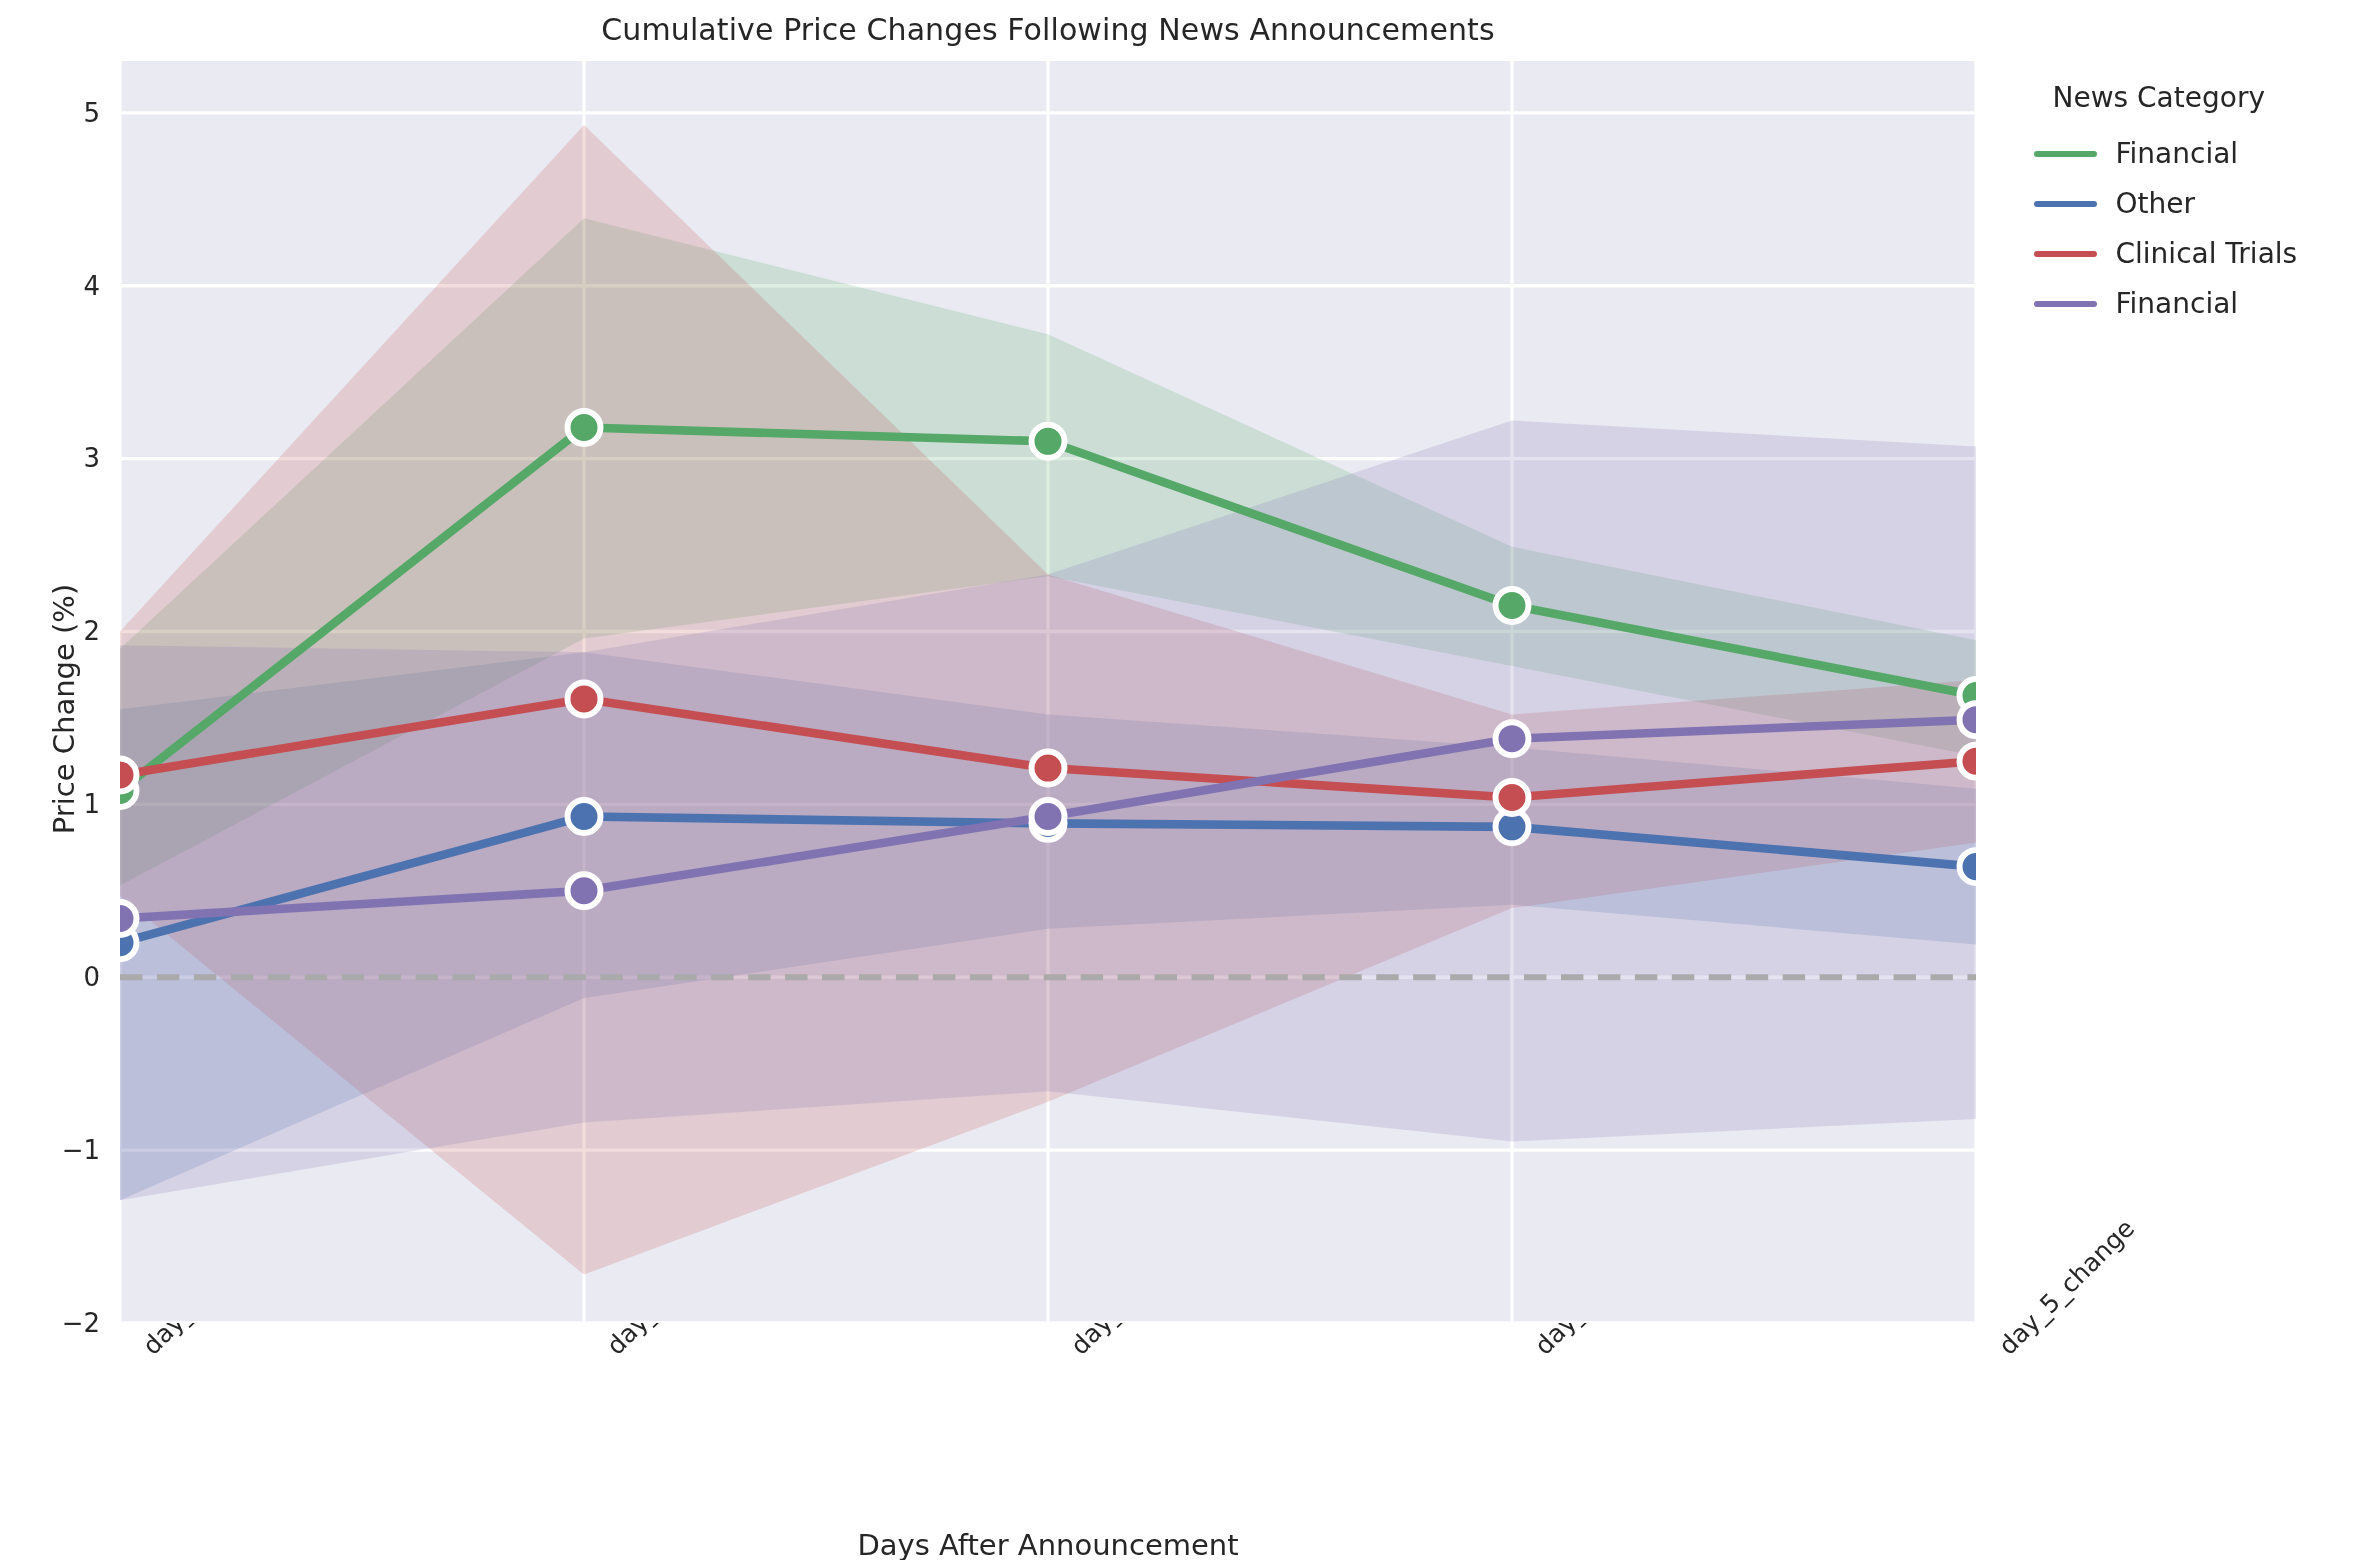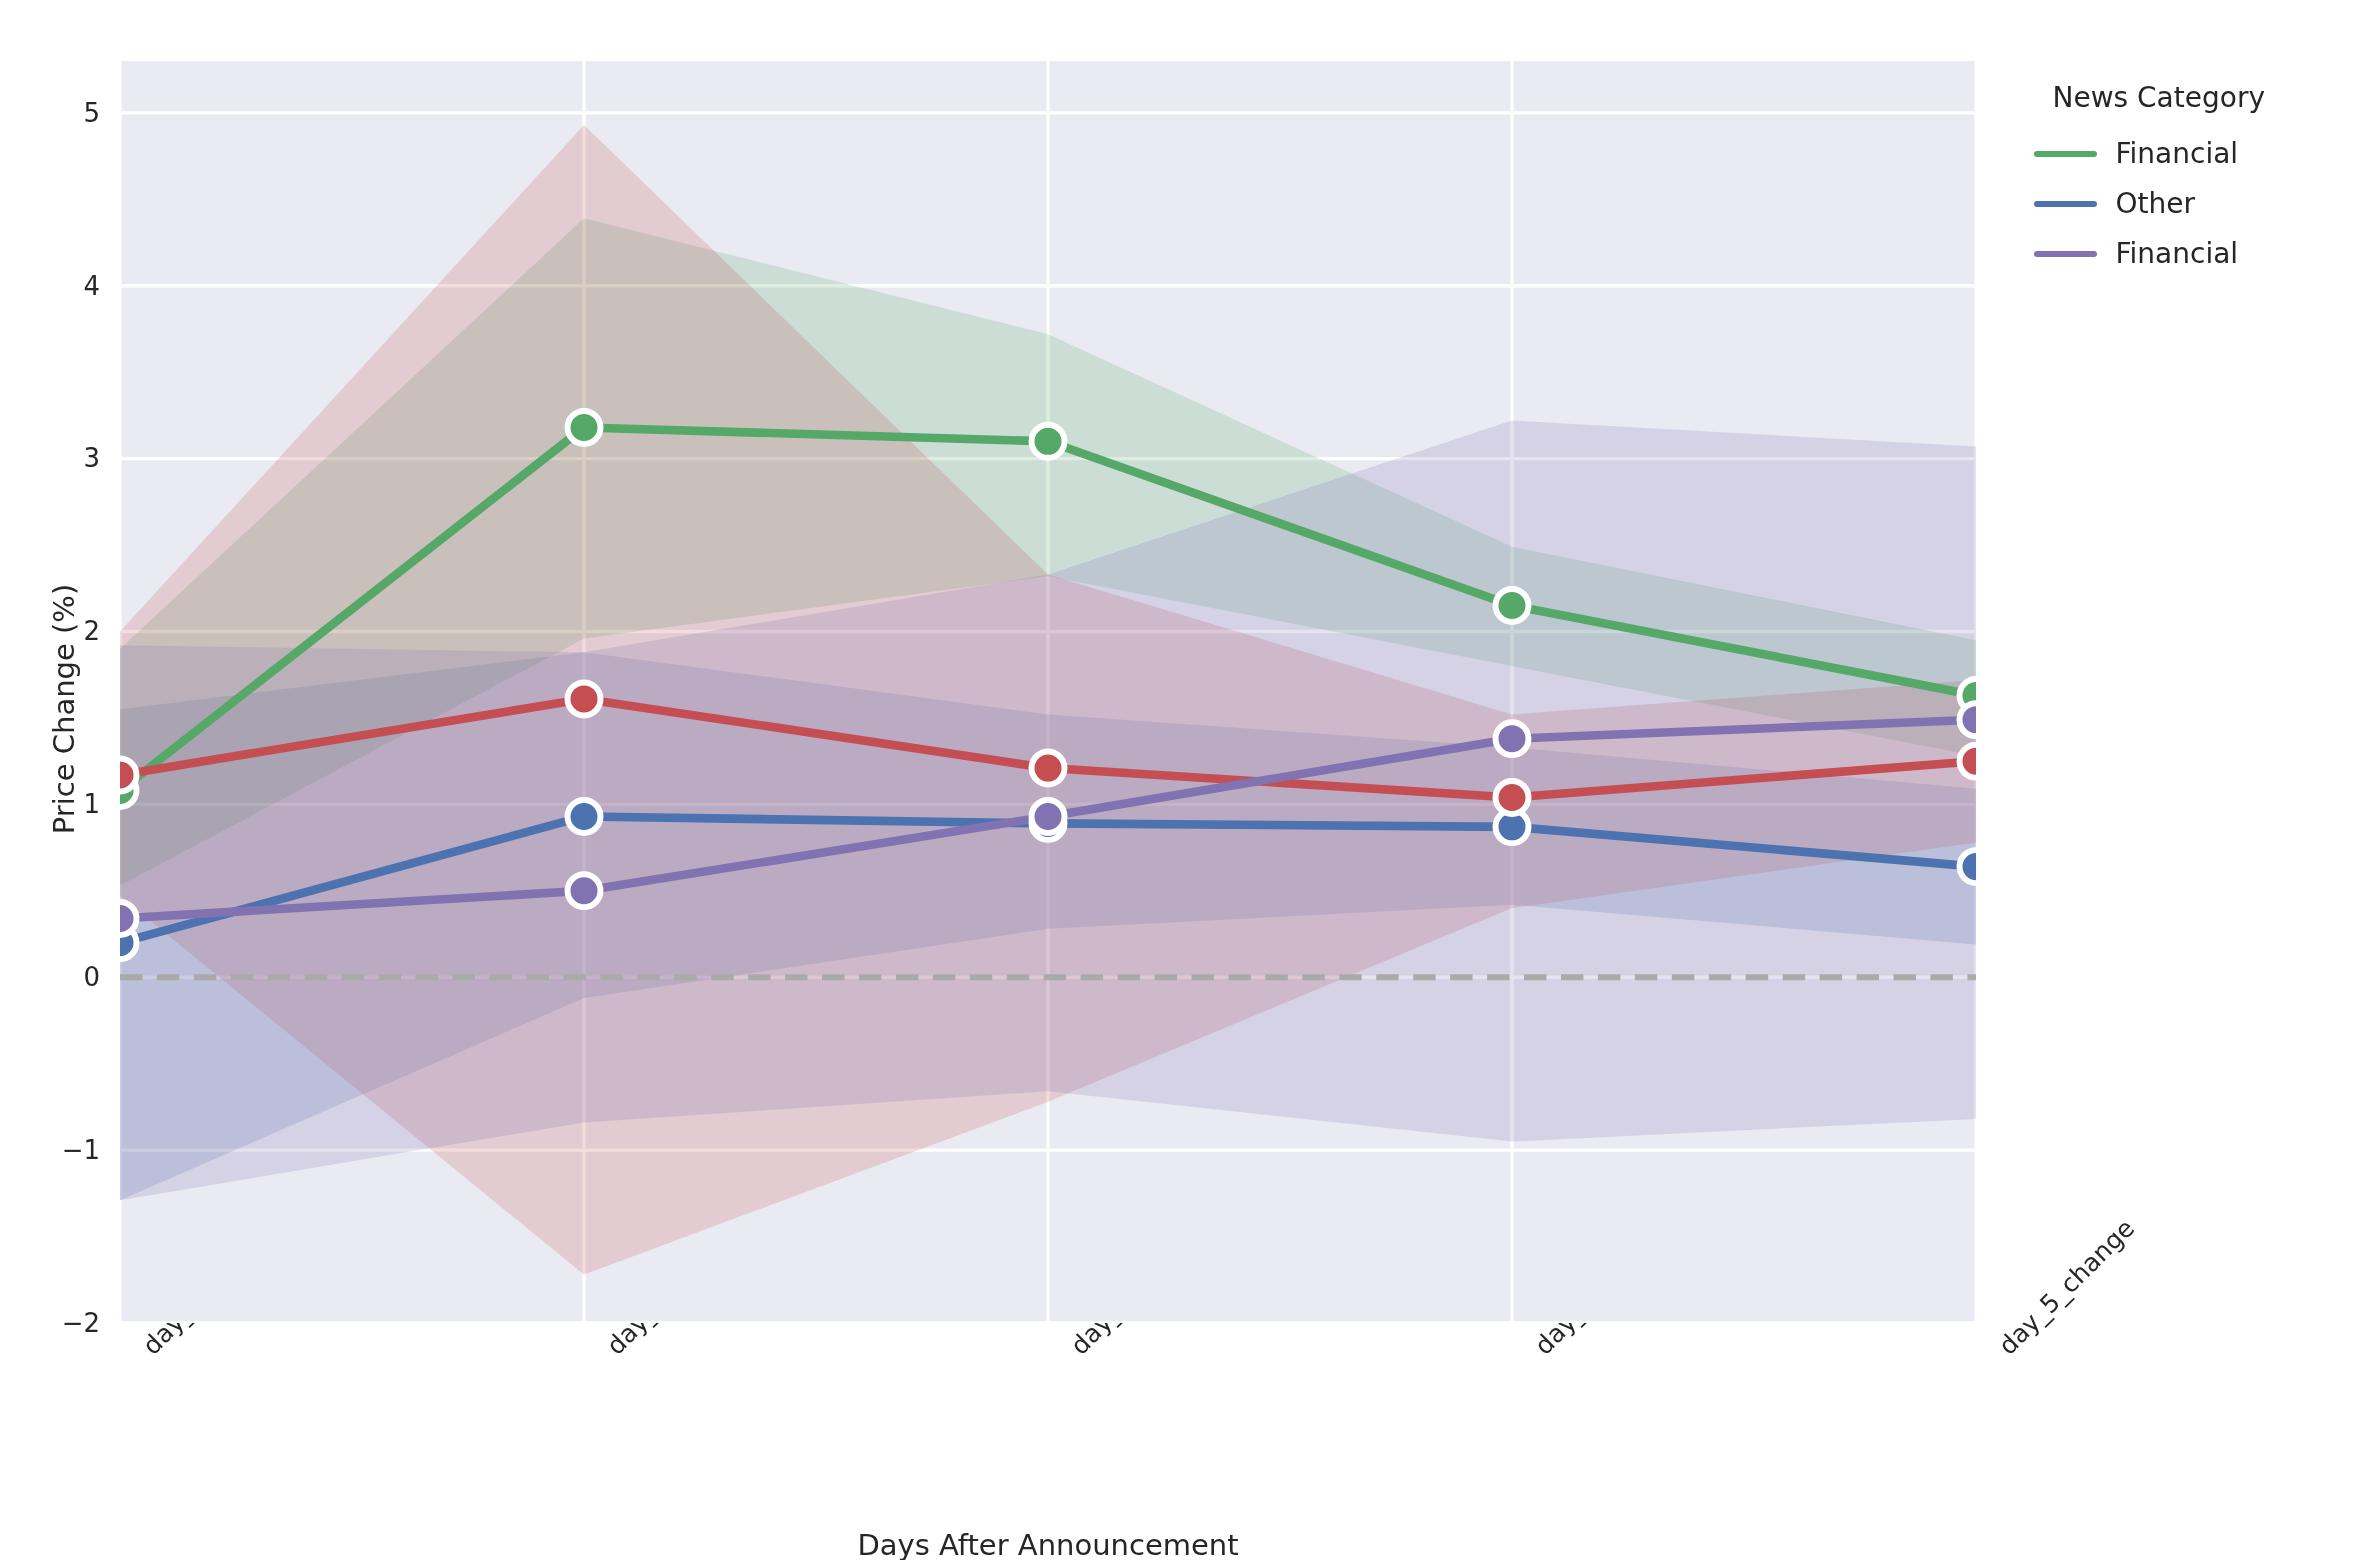--- a/index.html
+++ b/index.html
@@ -121,20 +121,21 @@
     font-size: 28px;
     color: #262626;
     white-space: nowrap;
   }
 </style>
 </head>
 <body>
 
 <div id="figure">
 
+  <div id="chart-title">Cumulative Price Changes Following News Announcements</div>
 
   <div id="ylabel">Price Change (%)</div>
   <div id="xlabel">Days After Announcement</div>
 
   <div id="ytick-labels">
       <div class="ytick-wrap" style="top: 113px;">5</div>
       <div class="ytick-wrap" style="top: 286px;">4</div>
       <div class="ytick-wrap" style="top: 458px;">3</div>
       <div class="ytick-wrap" style="top: 631px;">2</div>
       <div class="ytick-wrap" style="top: 804px;">1</div>
@@ -212,20 +213,24 @@
     <div id="legend-items">
         <div class="legend-row">
           <span class="legend-swatch" style="background: rgb(85, 168, 104);"></span>
           <span class="legend-label">Financial</span>
         </div>
         <div class="legend-row">
           <span class="legend-swatch" style="background: rgb(76, 114, 176);"></span>
           <span class="legend-label">Other</span>
         </div>
         <div class="legend-row">
+          <span class="legend-swatch" style="background: rgb(196, 78, 82);"></span>
+          <span class="legend-label">Clinical Trials</span>
+        </div>
+        <div class="legend-row">
           <span class="legend-swatch" style="background: rgb(129, 114, 178);"></span>
           <span class="legend-label">Financial</span>
         </div>
       </div>
   </div>
 
 </div>
 
 
 </body></html>

